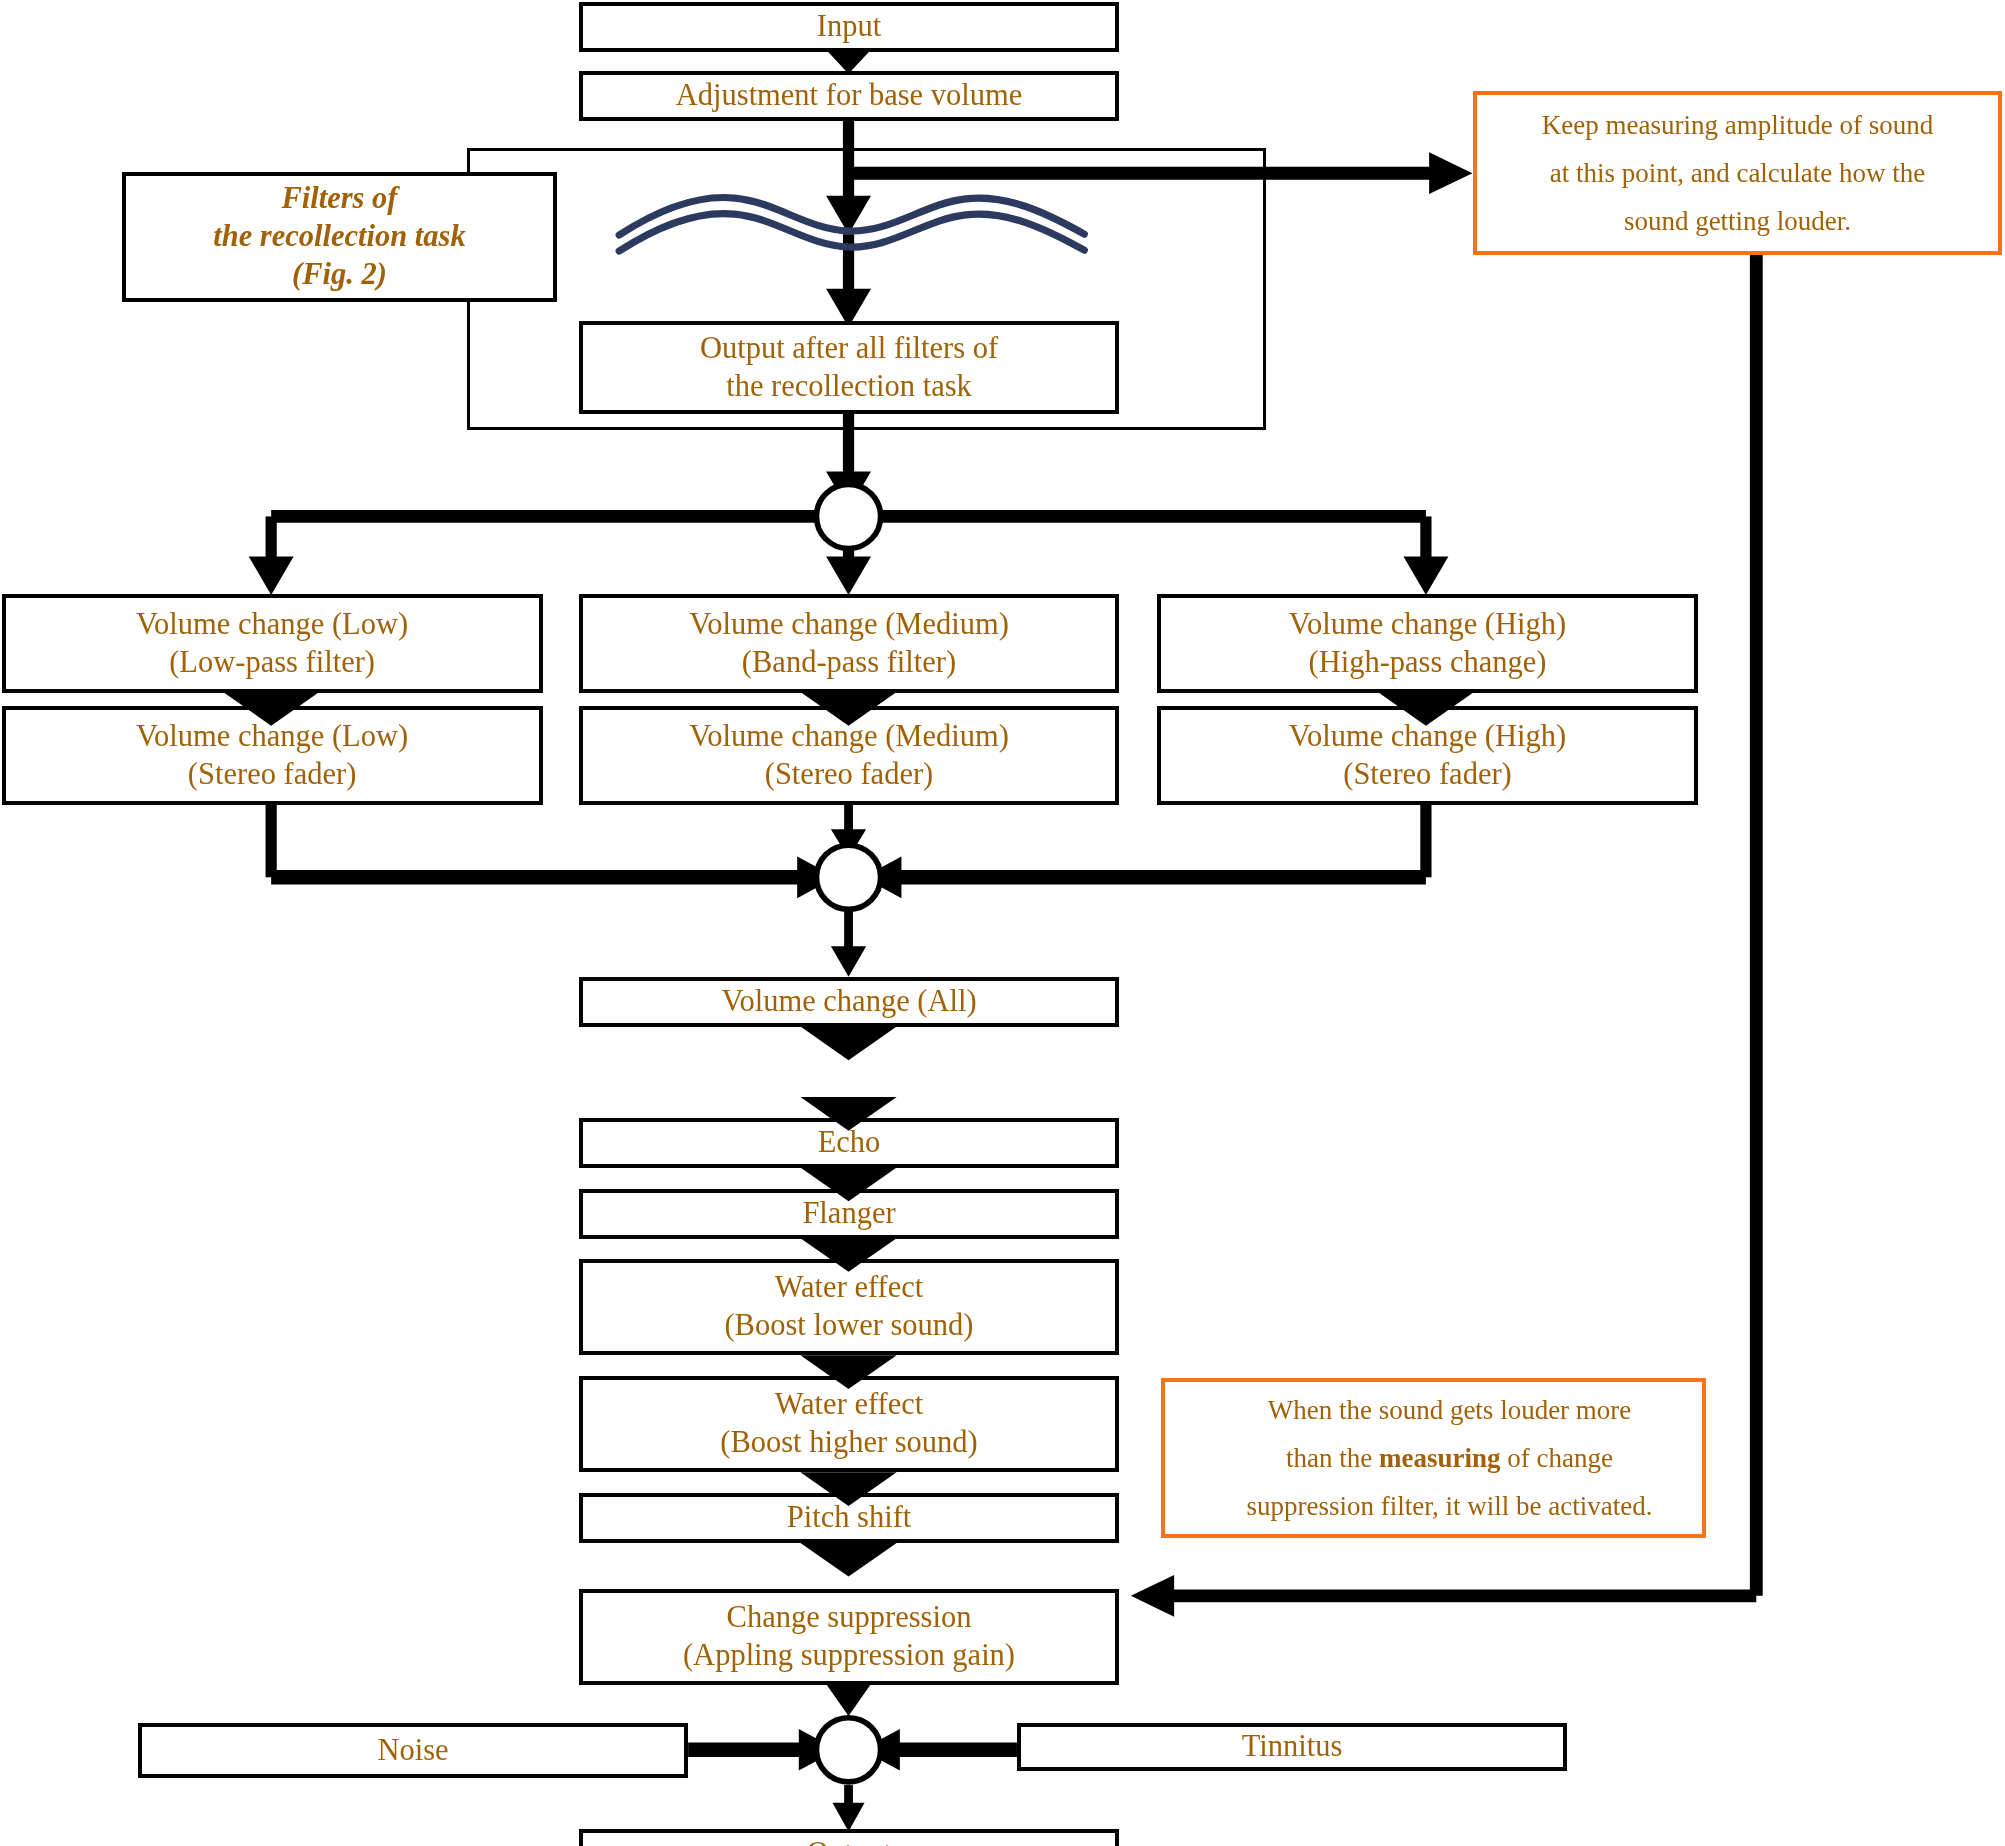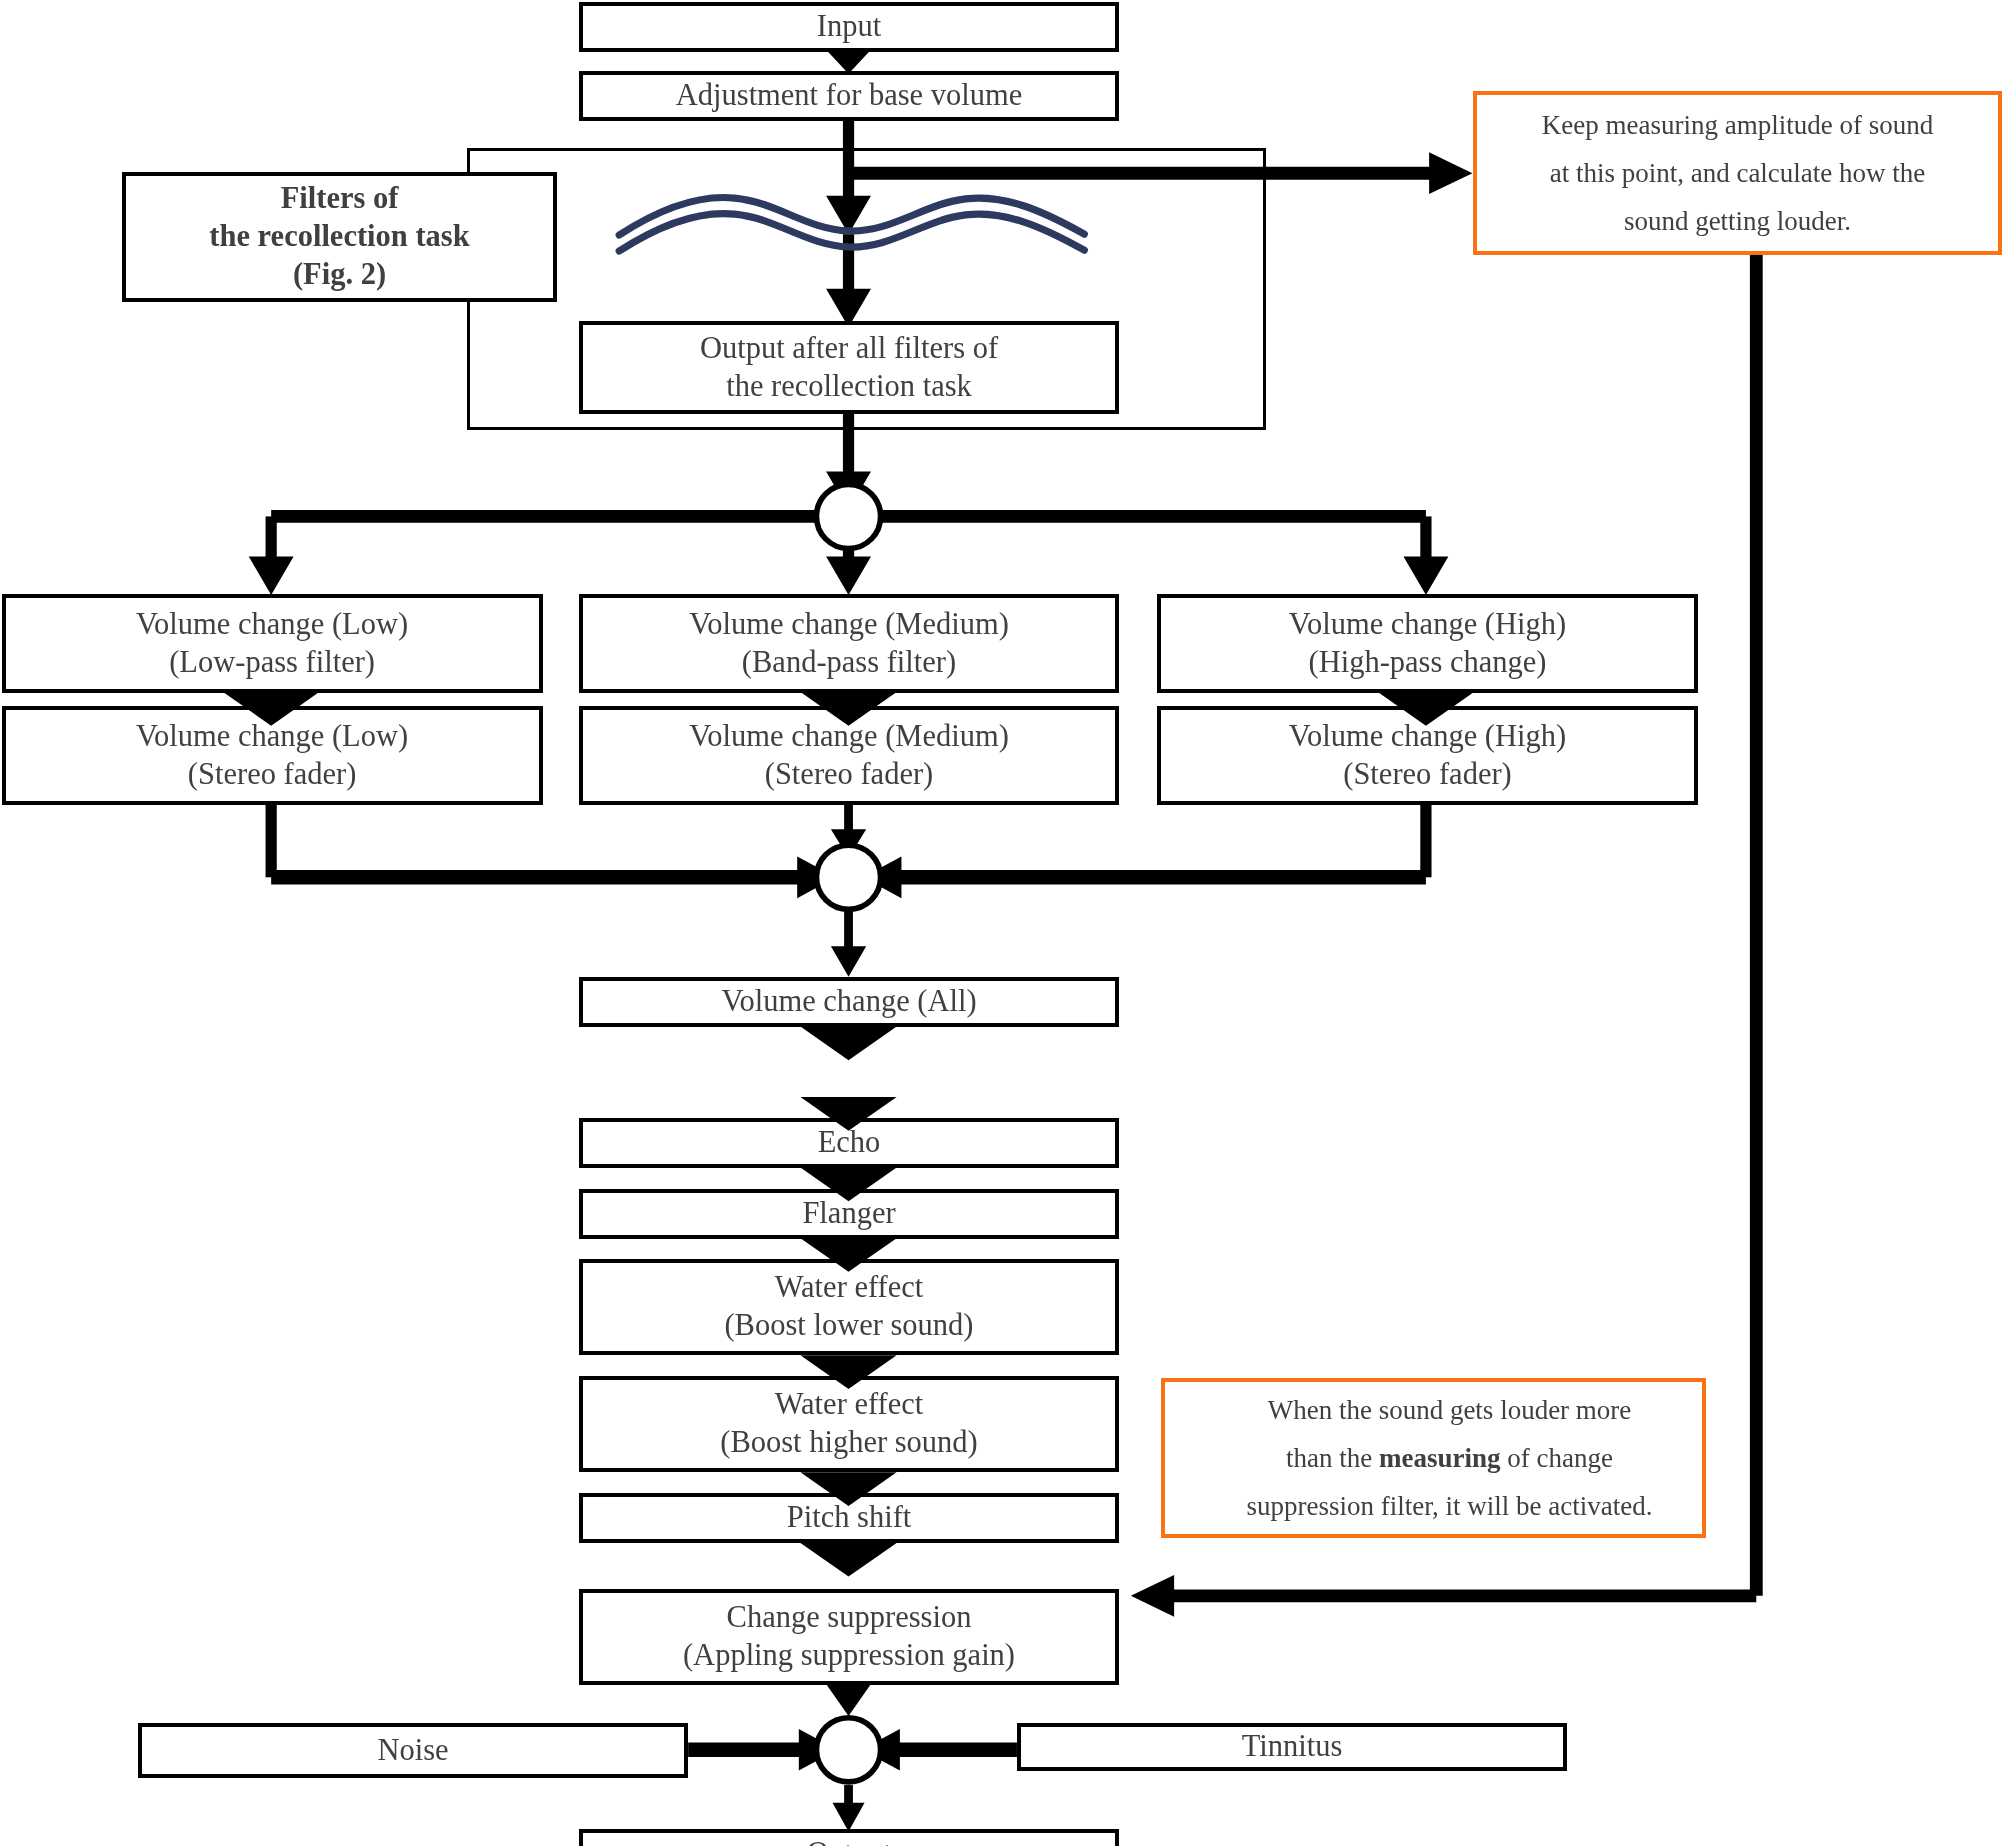--- a/index.html
+++ b/index.html
@@ -19,21 +19,21 @@
     border:4px solid #000000;
     background:#ffffff;
     display:flex;
     flex-direction:column;
     align-items:center;
     justify-content:center;
     text-align:center;
     font-family:"Liberation Serif","DejaVu Serif",serif;
     font-size:30.5px;
     line-height:1.24;
-    color:#404040;
+    color:#a16207;
     z-index:6;
   }
   .nodebox .ln{display:block;white-space:nowrap;}
   .bold{font-weight:bold;}
   .notebox{
     border:4px solid #f97316;
     font-size:27px;
     line-height:1.34;
     gap:12px;
   }
@@ -153,21 +153,21 @@
   </svg>
 
   <div class="nodebox" style="left:579px;top:2.4px;width:540px;height:50px;">
     <span class="ln">Input</span>
   </div>
 
   <div class="nodebox" style="left:579px;top:71px;width:540px;height:50px;">
     <span class="ln">Adjustment for base volume</span>
   </div>
 
-  <div class="nodebox" style="left:122px;top:172px;width:435px;height:130px;z-index:8;">
+  <div class="nodebox" style="left:122px;top:172px;width:435px;height:130px;z-index:8;font-style:italic;">
     <span class="ln bold">Filters of</span>
     <span class="ln bold">the recollection task</span>
     <span class="ln bold">(Fig. 2)</span>
   </div>
 
   <div class="nodebox" style="left:579px;top:321px;width:540px;height:93px;">
     <span class="ln">Output after all filters of</span>
     <span class="ln">the recollection task</span>
   </div>
 

